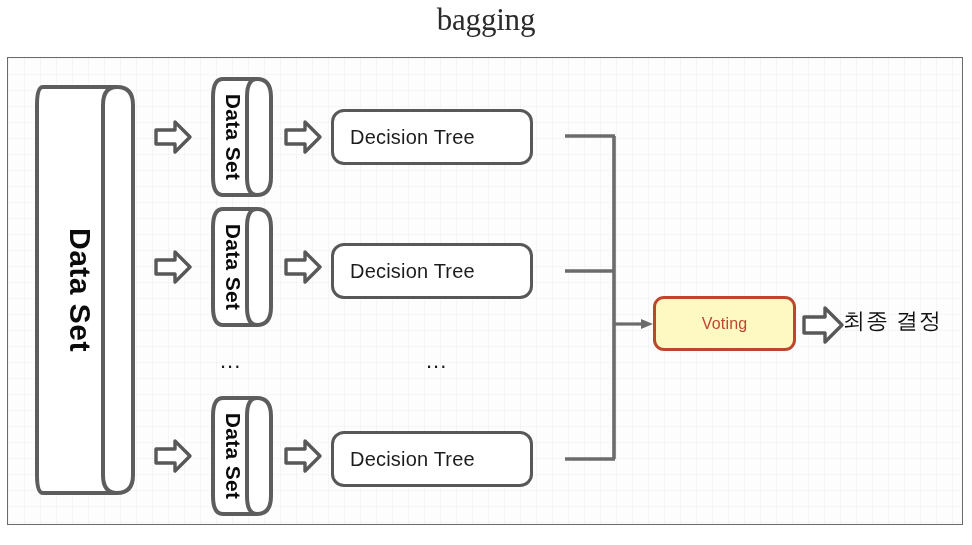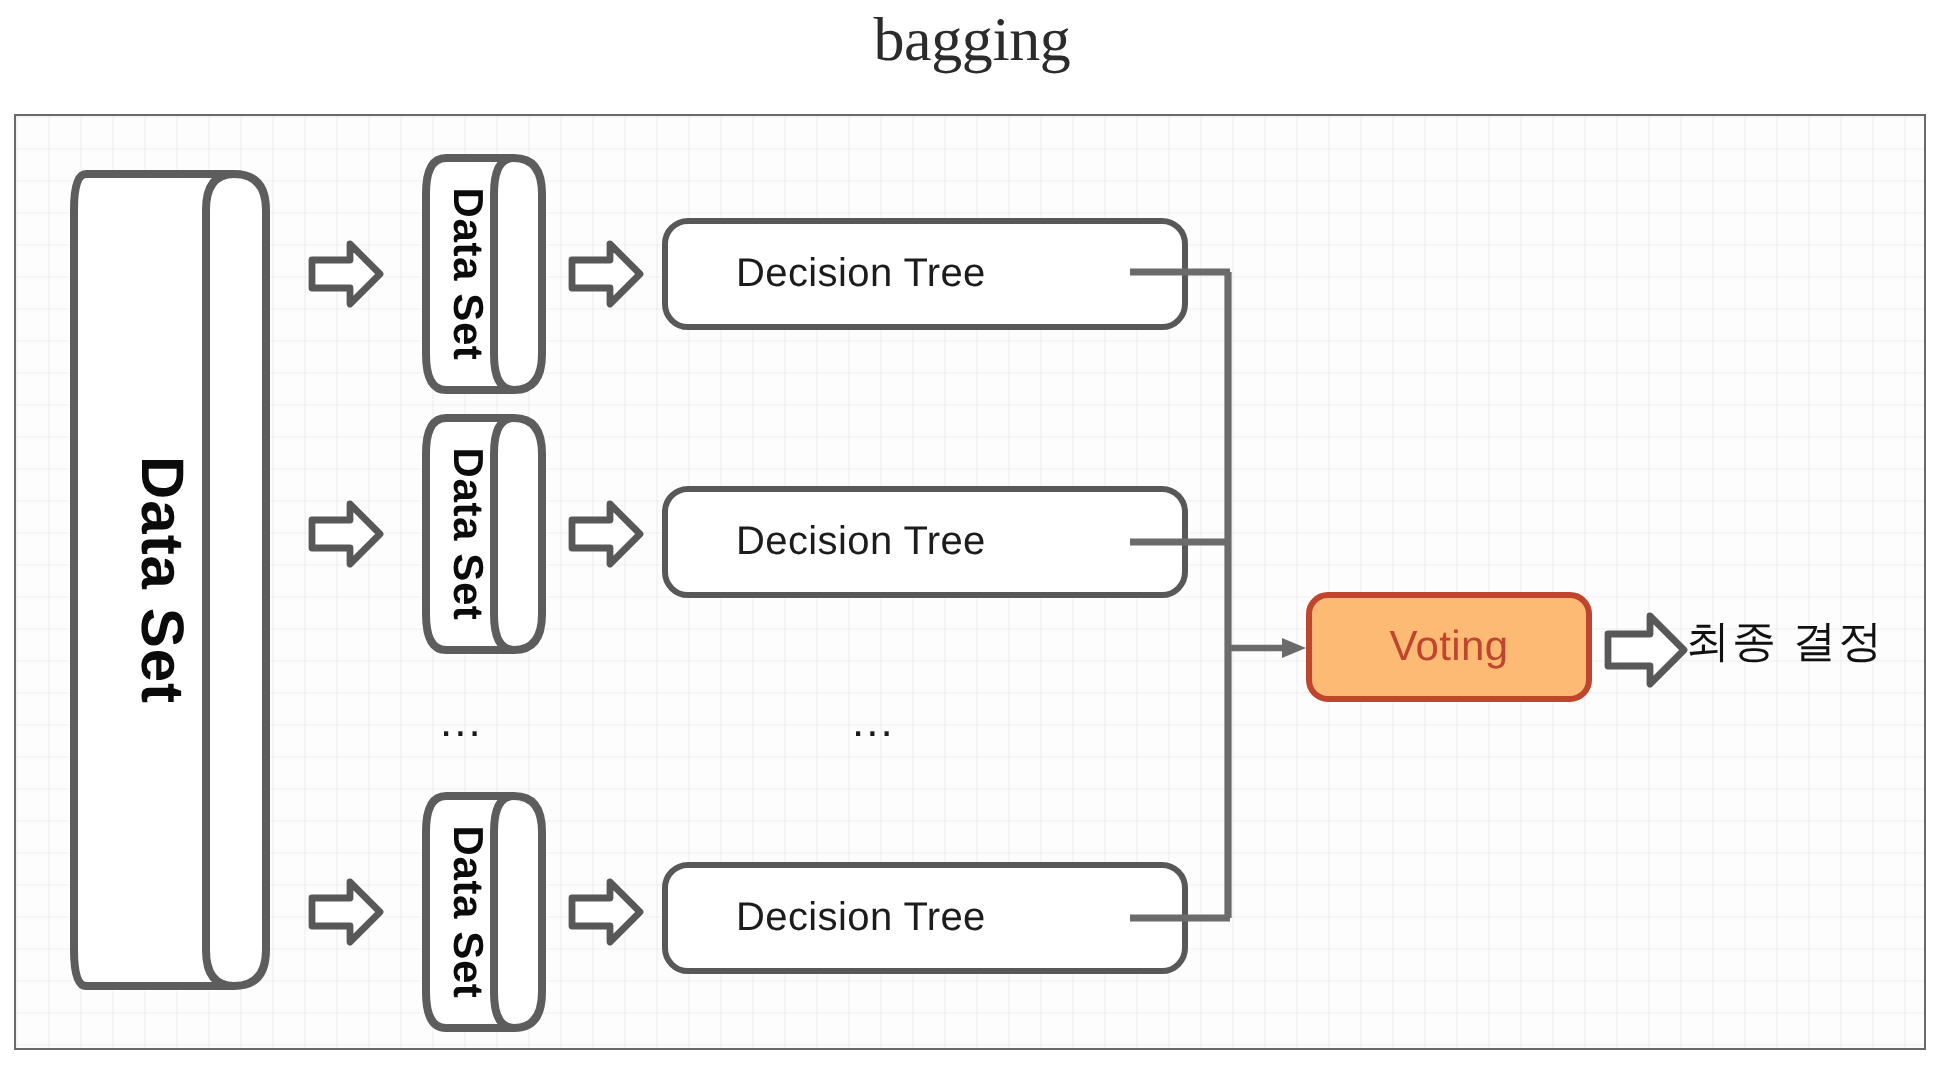--- a/index.html
+++ b/index.html
@@ -108,49 +108,49 @@
     position: absolute;
     width: 40px;
     height: 38px;
   }
   .block-arrow svg { display: block; }
 
   
   .tree-box {
     position: absolute;
     left: 323px;
-    width: 263px;
+    width: 202px;
     height: 56px;
     border: 3.5px solid #585858;
     border-radius: 13px;
     background: #ffffff;
     box-sizing: border-box;
     display: flex;
     align-items: center;
-    padding-left: 34px;
+    padding-left: 16px;
     font-size: 20px;
     color: #1c1c1c;
     letter-spacing: 0.2px;
   }
 
   
   #voting-box {
     position: absolute;
     left: 645px;
     top: 238px;
     width: 143px;
     height: 55px;
     border: 3.5px solid #c0452e;
     border-radius: 11px;
-    background: #fdba74;
+    background: #fef9c3;
     box-sizing: border-box;
     display: flex;
     align-items: center;
     justify-content: center;
-    font-size: 21px;
+    font-size: 16px;
     color: #c0452e;
     letter-spacing: 0.2px;
   }
 
   
   #final-decision {
     position: absolute;
     left: 835px;
     top: 248px;
     font-size: 22px;

